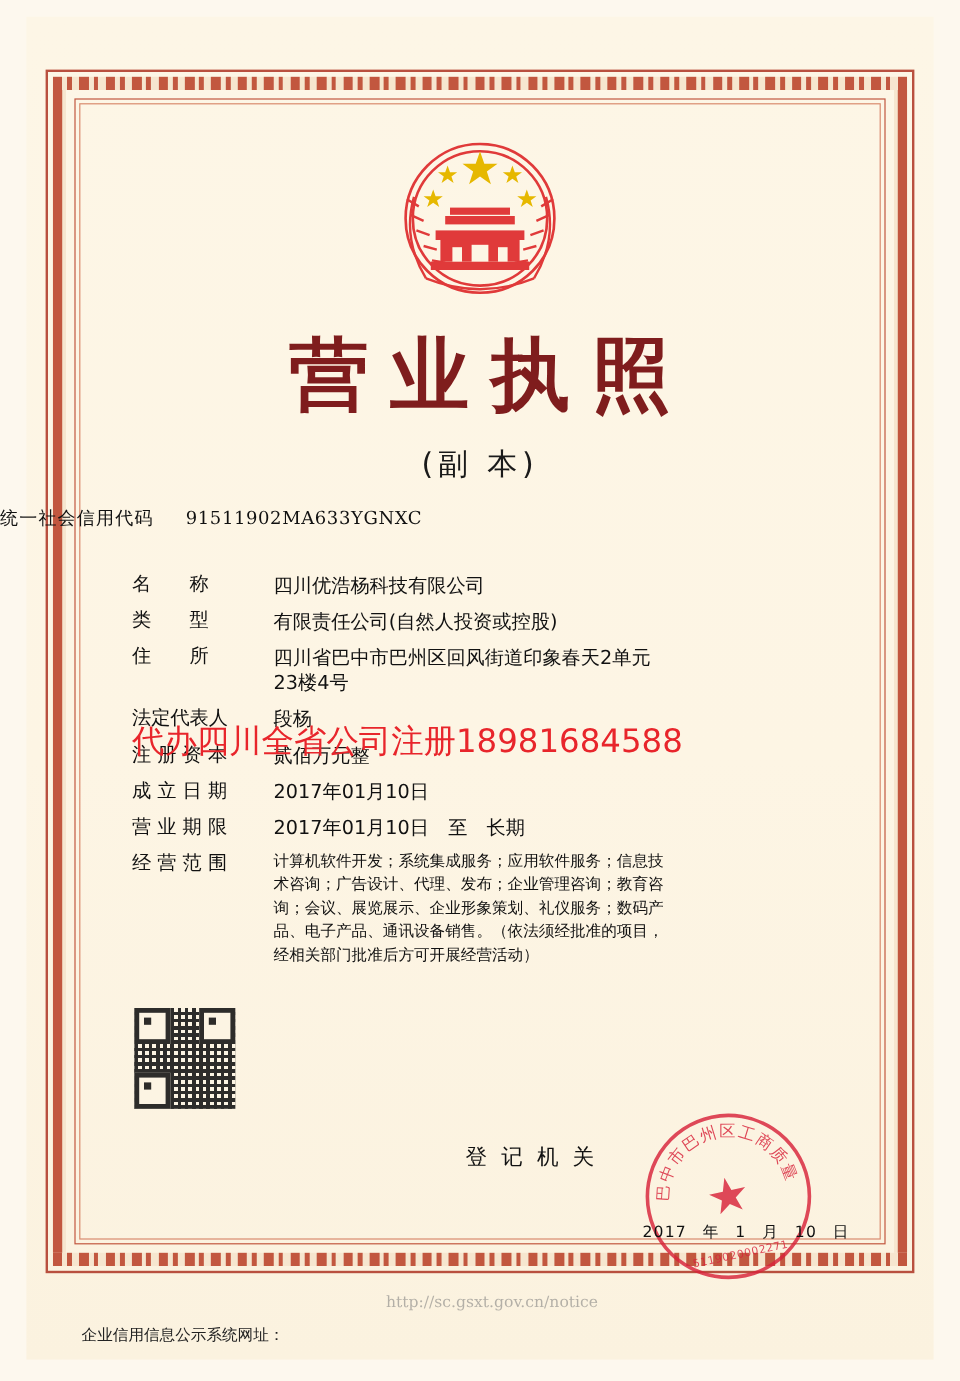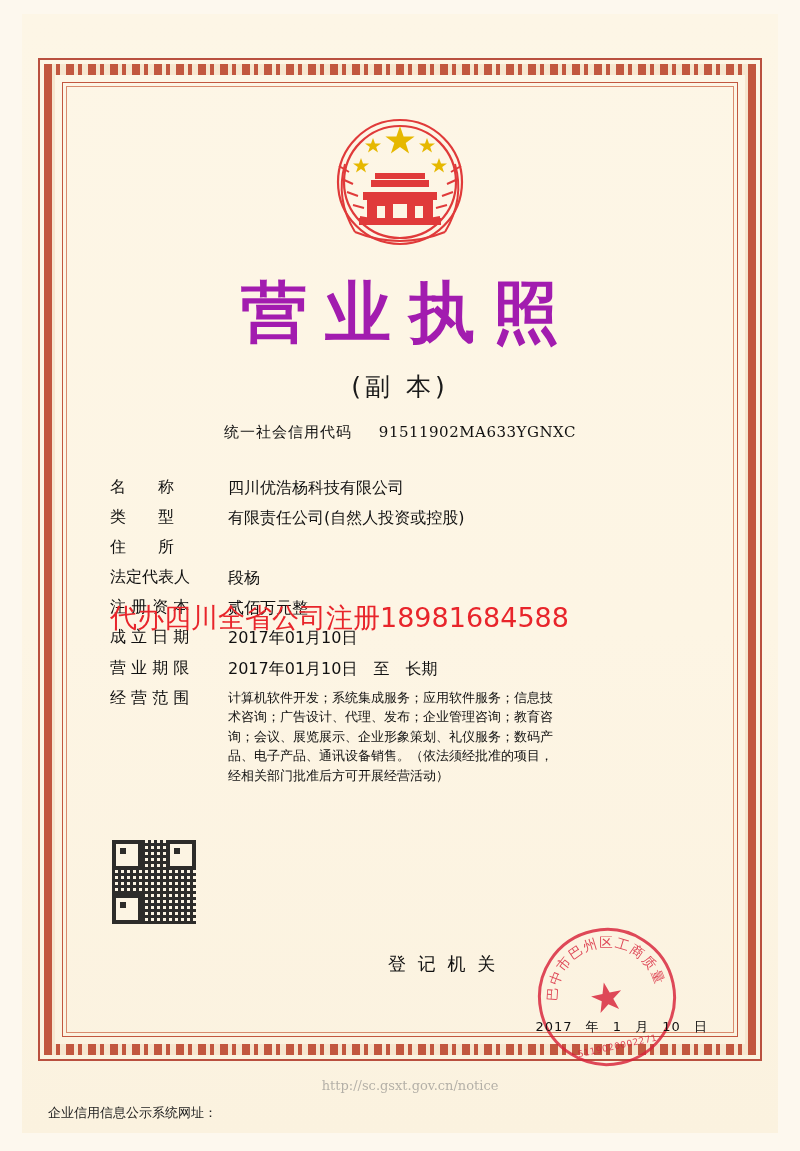--- a/index.html
+++ b/index.html
@@ -46,28 +46,28 @@
     width:170px;height:160px;
   }
 
   .title{
     position:absolute;top:268px;left:0;right:0;text-align:center;
     font-family:Liberation Serif, serif;
     font-weight:700;
     font-size:66px;
     letter-spacing:18px;
     text-indent:18px;
-    color:#a21caf;
+    color:#7f1d1d;
   }
   .subtitle{
     position:absolute;top:370px;left:0;right:0;text-align:center;
     font-size:25px;letter-spacing:4px;color:#1a1a1a;
   }
   .credit-row{
-    position:absolute;top:423px;left:0;right:0;text-align:center;
+    position:absolute;top:423px;left:0;right:0;text-align:left;
     font-size:15px;color:#111;
   }
   .credit-row .lbl{letter-spacing:1px;}
   .credit-row .code{
     font-family:"DejaVu Serif", serif;
     margin-left:22px;letter-spacing:.5px;font-size:15px;
   }
 
   .fields{
     position:absolute;left:110px;top:477px;right:92px;
@@ -156,21 +156,21 @@
   }
 
   .url{
     position:absolute;left:0;right:0;top:1078px;text-align:center;
     font-size:13px;color:#7a7a7a;
     font-family:"DejaVu Serif", serif;
     opacity:.55;
     margin-left:20px;
   }
   .foot{
-    position:absolute;left:48px;right:56px;top:1104px;
+    position:absolute;left:68px;right:56px;top:1104px;
     display:flex;justify-content:space-between;
     font-size:13px;color:#222;
   }
 </style>
 </head>
 <body>
 
 <div class="page">
   <div class="paper"></div>
 
@@ -229,20 +229,21 @@
     <div class="row">
       <div class="lab">名　　称</div>
       <div class="val">四川优浩杨科技有限公司</div>
     </div>
     <div class="row">
       <div class="lab">类　　型</div>
       <div class="val">有限责任公司(自然人投资或控股)</div>
     </div>
     <div class="row">
       <div class="lab">住　　所</div>
+      <div class="val" style="max-width:330px">四川省巴中市巴州区回风街道印象春天2单元23楼4号</div>
     </div>
     <div class="row">
       <div class="lab j4">法定代表人</div>
       <div class="val">段杨</div>
     </div>
     <div class="row">
       <div class="lab">注 册 资 本</div>
       <div class="val">贰佰万元整</div>
     </div>
     <div class="row">

